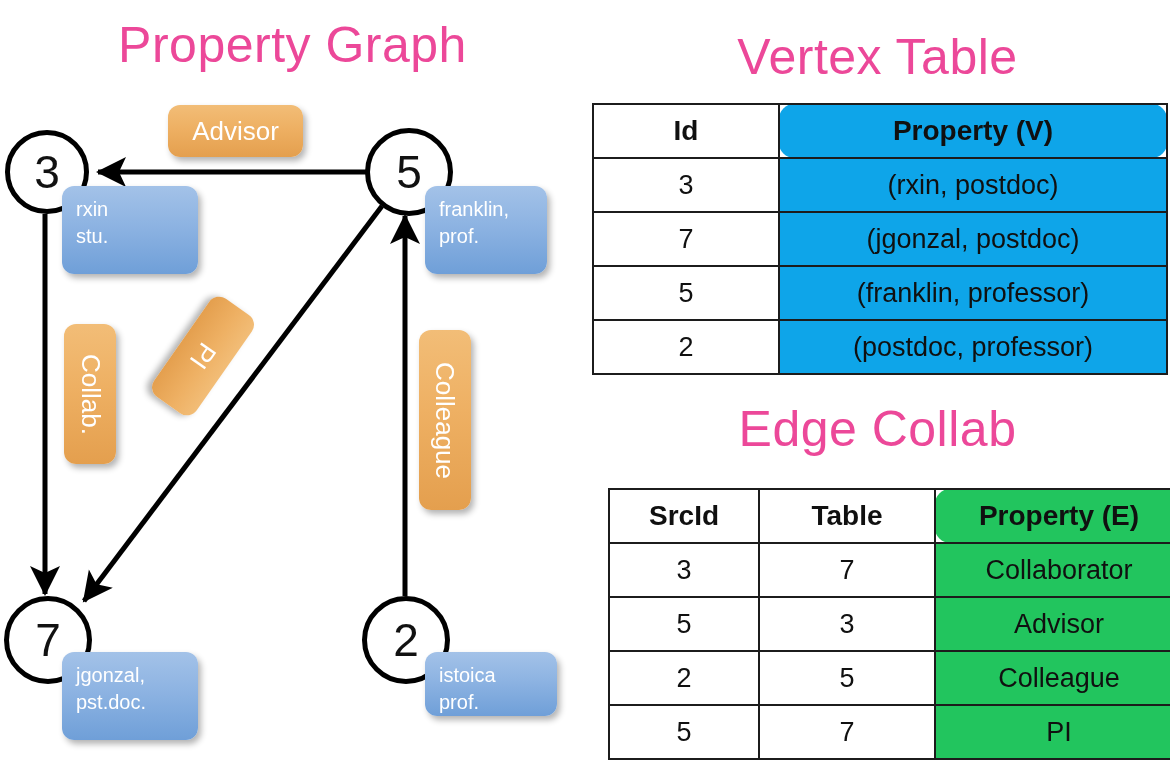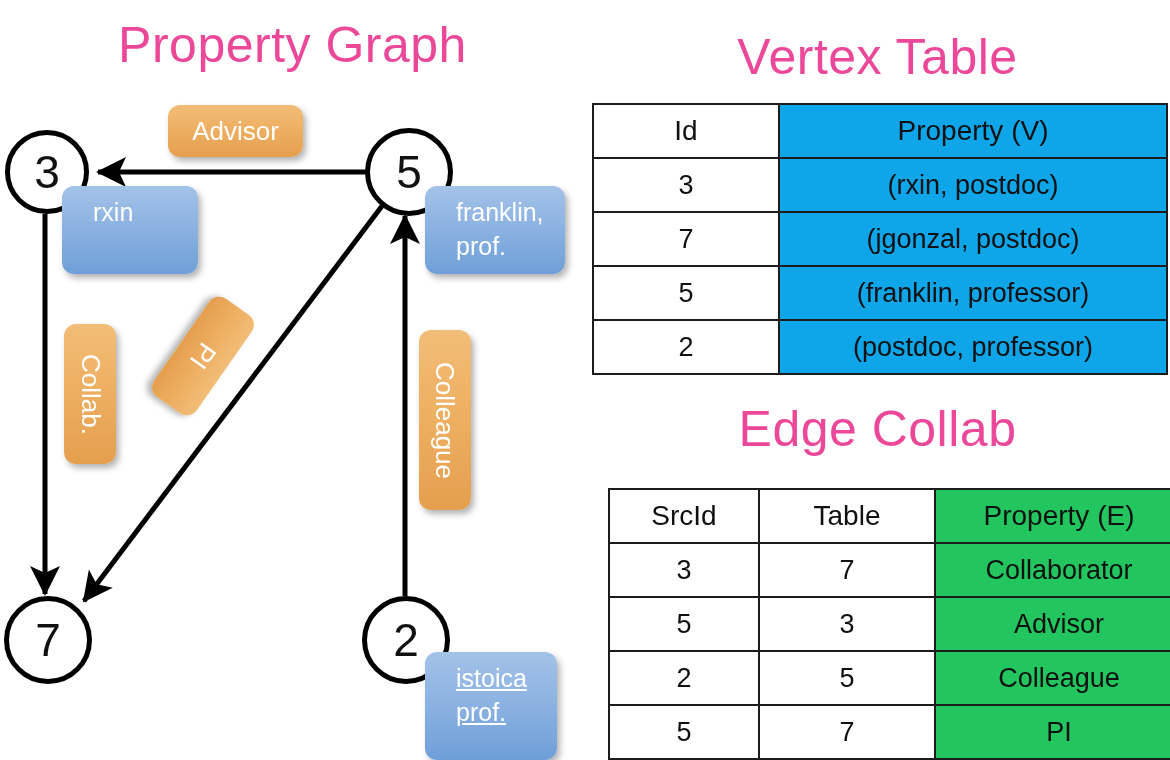--- a/index.html
+++ b/index.html
@@ -58,22 +58,22 @@
   .badge {
     position: absolute;
     border-radius: 12px;
     color: #ffffff;
     box-sizing: border-box;
     box-shadow: 3px 4px 6px rgba(0,0,0,0.30);
     z-index: 6;
   }
   .badge-blue {
     background: linear-gradient(to bottom, #a3c2e8 0%, #8db3e2 45%, #6f9fd8 100%);
-    padding: 10px 0 0 31px;
-    font-size: 25px;
+    padding: 10px 0 0 14px;
+    font-size: 20px;
     line-height: 1.35;
     font-weight: 400;
   }
   .badge-orange {
     background: linear-gradient(to bottom, #f2bd77 0%, #eeb063 45%, #e49f4e 100%);
     display: flex;
     align-items: center;
     justify-content: center;
     font-size: 26px;
     font-weight: 400;
@@ -94,21 +94,21 @@
   .tbl td, .tbl th {
     border: 2px solid #1c1c1c;
     text-align: center;
     font-weight: 400;
     font-size: 27px;
     color: #101010;
     padding: 0;
     height: 54px;
     box-sizing: border-box;
   }
-  .tbl th { font-weight: 400; font-size: 28px; }
+  .tbl th { font-weight: 700; font-size: 28px; border-radius: 15px; }
   .cell-blue   { background: #0ea5e9; }
   .cell-orange { background: #22c55e; }
 
   #vertex-table { left: 592px; top: 103px; width: 574px; }
   #edge-table   { left: 592px; top: 488px; width: 574px; margin-left: 16px; }
 </style>
 </head>
 <body>
 
 <div class="title" id="title-property-graph">Property Graph</div>
@@ -141,29 +141,34 @@
   </div>
   <div class="node-circle" style="left:4px; top:596px; width:88px; height:88px;">
     <span>7</span>
   </div>
   <div class="node-circle" style="left:362px; top:596px; width:88px; height:88px;">
     <span>2</span>
   </div>
 
   <div class="badge badge-blue" style="left:62px; top:186px; width:136px; height:88px;">
     <div>rxin</div>
-  </div>
-
-  <div class="badge badge-blue" style="left:425px; top:186px; width:140px; height:88px;">
+    <div>stu.</div>
+  </div>
+
+  <div class="badge badge-blue" style="left:425px; top:186px; width:122px; height:88px;">
     <div>franklin,</div>
     <div>prof.</div>
   </div>
 
-
-  <div class="badge badge-blue" style="left:425px; top:652px; width:132px; height:108px;text-decoration:underline;">
+  <div class="badge badge-blue" style="left:62px; top:652px; width:136px; height:88px;">
+    <div>jgonzal,</div>
+    <div>pst.doc.</div>
+  </div>
+
+  <div class="badge badge-blue" style="left:425px; top:652px; width:132px; height:64px;">
     <div>istoica</div>
     <div>prof.</div>
   </div>
 
   <div class="badge badge-orange" style="left:168px; top:105px; width:135px; height:52px;">
     <span class="lbl">Advisor</span>
   </div>
 
   <div class="badge badge-orange vertical" style="left:64px; top:324px; width:52px; height:140px;">
     <span class="lbl">Collab.</span>

